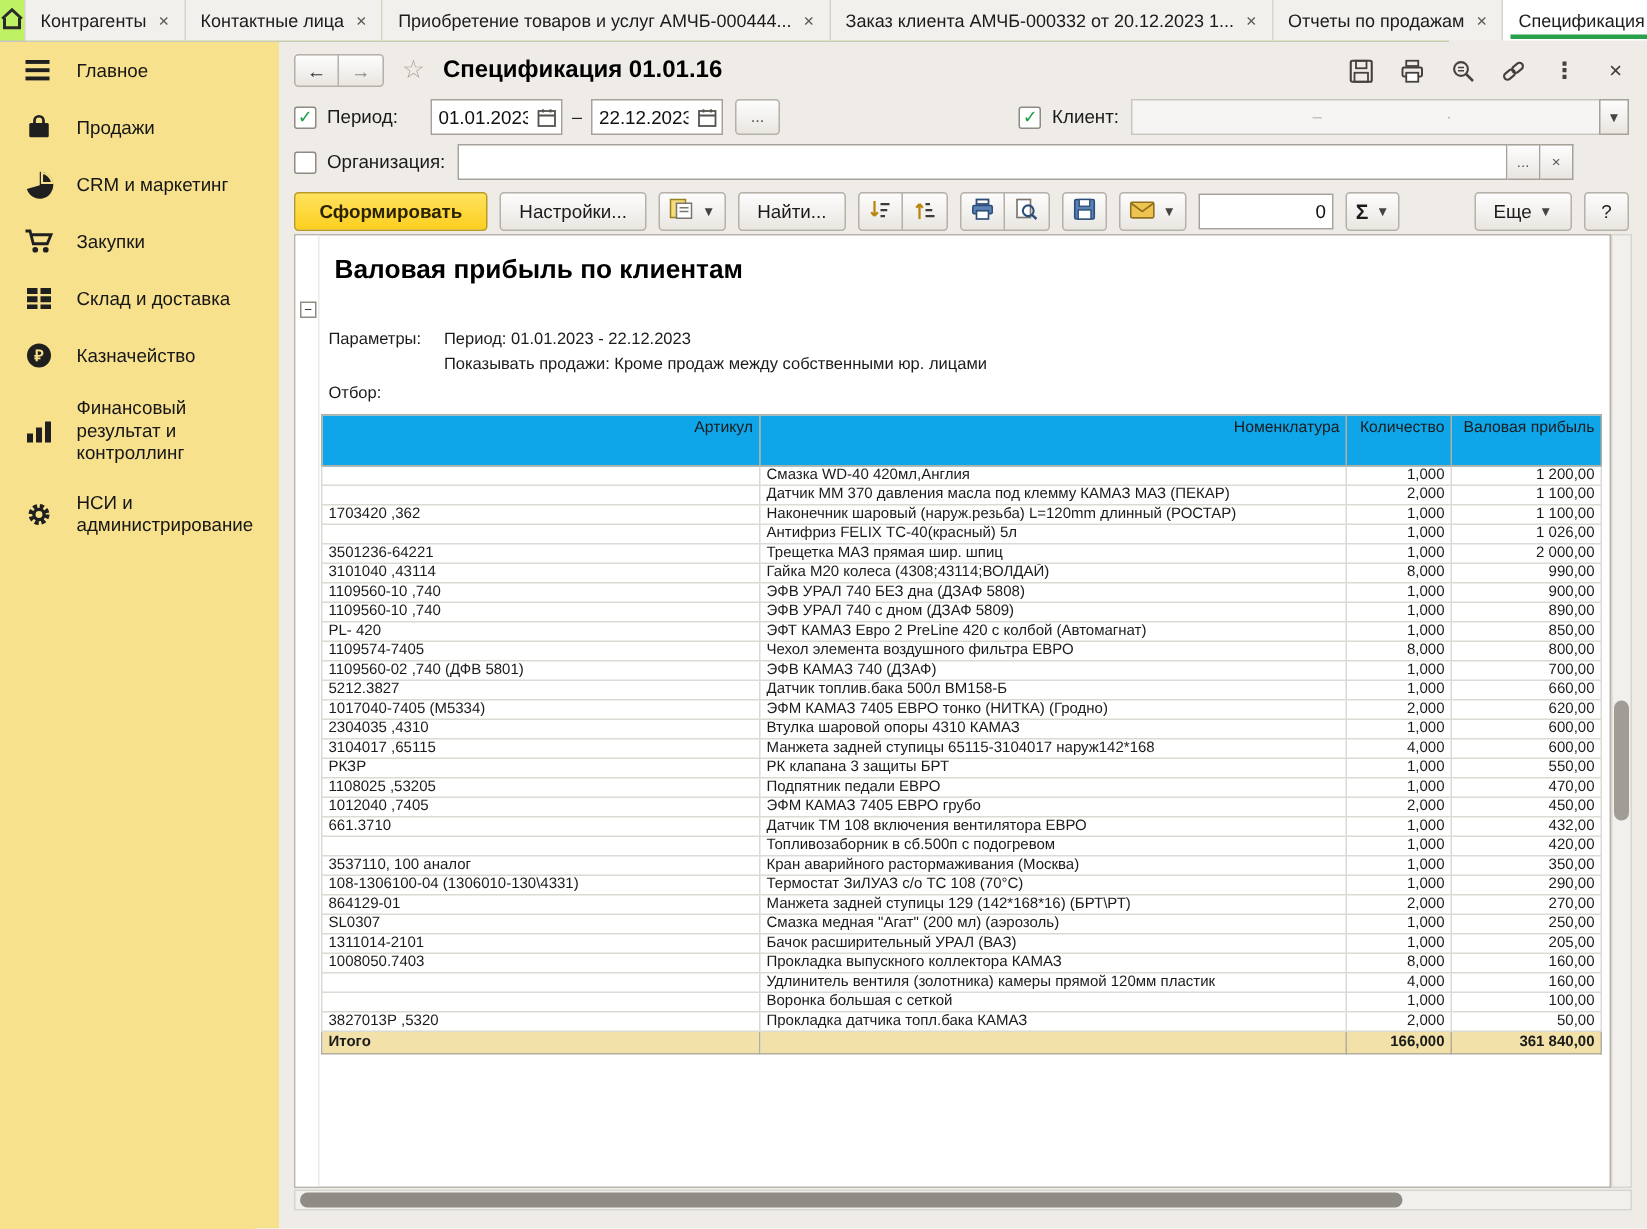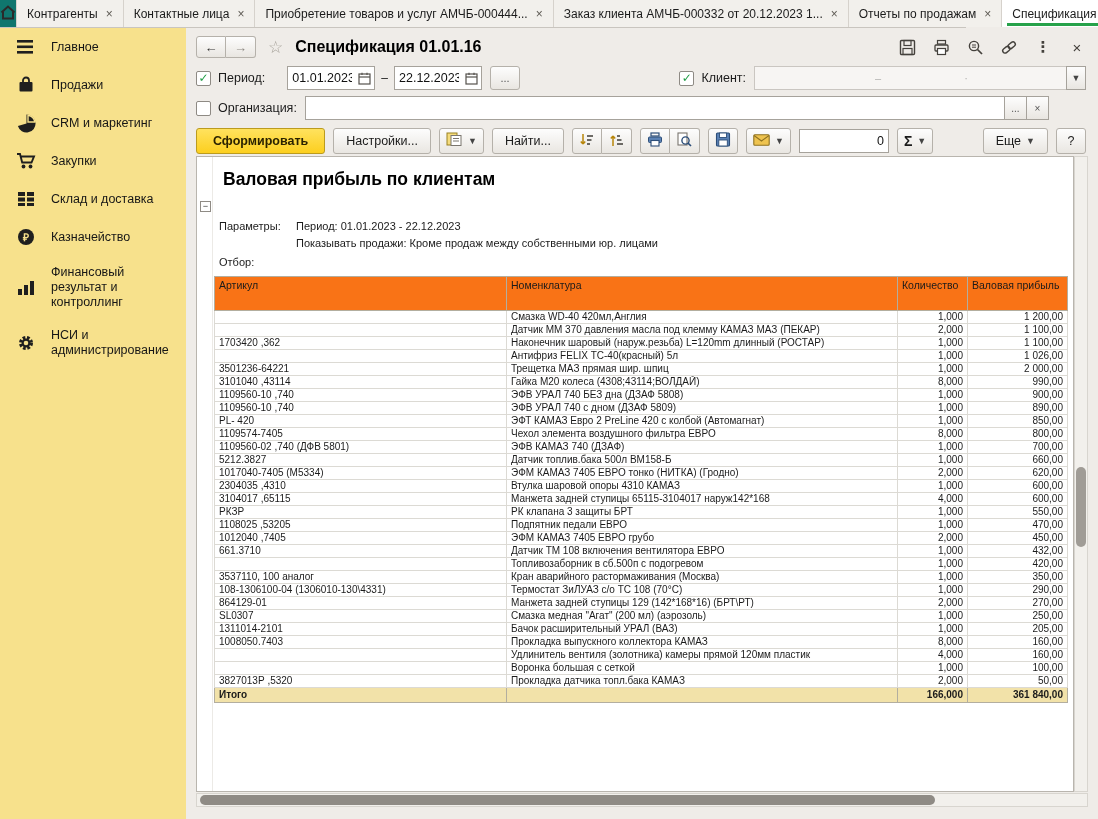--- a/index.html
+++ b/index.html
@@ -1,20 +1,20 @@
 <!DOCTYPE html>
 <html><head>
 <meta charset="utf-8">
 <style>
   * { box-sizing: border-box; margin:0; padding:0; }
   html,body { width:1098px; height:819px; overflow:hidden; }
   body { font-family:"Liberation Sans","DejaVu Sans",sans-serif; background:#efece8; position:relative; font-size:12px; color:#1b1b1b; }
 
   
-  .tabbar { position:absolute; top:0; left:0; width:966px; height:28px; background:#0f766e; border-bottom:1px solid #c9c5bf; display:flex; align-items:stretch; }
+  .tabbar { position:absolute; top:0; left:0; width:966px; height:28px; background:#bef264; border-bottom:1px solid #c9c5bf; display:flex; align-items:stretch; }
   .home-btn { width:32px; display:flex; align-items:center; justify-content:center; border-right:1px solid #d6d2cc; cursor:pointer; }
   .tab { display:flex; align-items:center; padding:0 10px; font-size:12px; border-right:1px solid #d6d2cc; position:relative; background:#f2f0ec; white-space:nowrap; cursor:pointer; }
   .tab.active { background:#ffffff; }
   .tab.active::after { content:""; position:absolute; left:5px; right:5px; bottom:1px; height:3px; background:#27a24a; }
   .tab .tab-close { margin-left:8px; color:#5e5a54; font-size:12px; line-height:1; }
 
   
   .sidebar { position:absolute; top:28px; left:0; width:186px; height:791px; background:#f7e18c; overflow:hidden; }
   .side-item { display:flex; align-items:center; gap:14px; padding:9px 8px 9px 15px; font-size:12.5px; color:#161616; cursor:pointer; line-height:1.2; }
   .side-item .icn { width:22px; min-width:22px; height:20px; display:flex; align-items:center; justify-content:center; }
@@ -69,21 +69,21 @@
   .collapse-box { position:absolute; left:3px; top:44px; width:11px; height:11px; border:1px solid #8f8b85; background:#fff; font-size:9px; line-height:9px; text-align:center; color:#333; cursor:pointer; }
   .r-content { position:absolute; left:17px; top:0; right:0; bottom:0; }
   .r-title { margin:12px 0 0 9px; font-size:17.5px; font-weight:bold; color:#000; }
   .r-params { display:grid; grid-template-columns:77px auto; margin:28px 0 0 5px; font-size:11px; line-height:1.5; column-gap:0; }
   .r-params .pv div { white-space:nowrap; }
   .r-otbor { margin:5px 0 0 5px; font-size:11px; }
 
   table.grid { border-collapse:collapse; table-layout:fixed; width:853px; margin:8px 0 0 0; font-size:10px; }
   table.grid col.c1 { width:292px; } table.grid col.c2 { width:391px; }
   table.grid col.c3 { width:70px; }  table.grid col.c4 { width:100px; }
-  table.grid th { background:#f97316; border:1px solid #b3ae9f; font-weight:normal; text-align:left; vertical-align:top; padding:2px 4px; font-size:10.5px; height:34px; }
+  table.grid th { background:#0ea5e9; border:1px solid #b3ae9f; font-weight:normal; text-align:right; vertical-align:top; padding:2px 4px; font-size:10.5px; height:34px; }
   table.grid td { border:1px solid #dcdad4; padding:0 4px; height:13px; line-height:12px; white-space:nowrap; overflow:hidden; }
   table.grid td.num { text-align:right; }
   table.grid tr.total td { background:#f2e2a9; border-color:#b3ae9f; font-weight:bold; height:15px; }
 
   
   .vscroll { position:absolute; left:888px; top:128px; width:14px; height:636px; background:#f2f0ec; border:1px solid #d8d5cf; }
   .vthumb { position:absolute; left:1px; width:10px; top:310px; height:80px; background:#a09c96; border-radius:5px; cursor:pointer; }
   .hscroll { position:absolute; left:10px; top:765px; width:892px; height:14px; background:#f2f0ec; border:1px solid #d8d5cf; }
   .hthumb { position:absolute; top:1px; height:10px; left:3px; width:735px; background:#8f8b85; border-radius:5px; cursor:pointer; }
 

